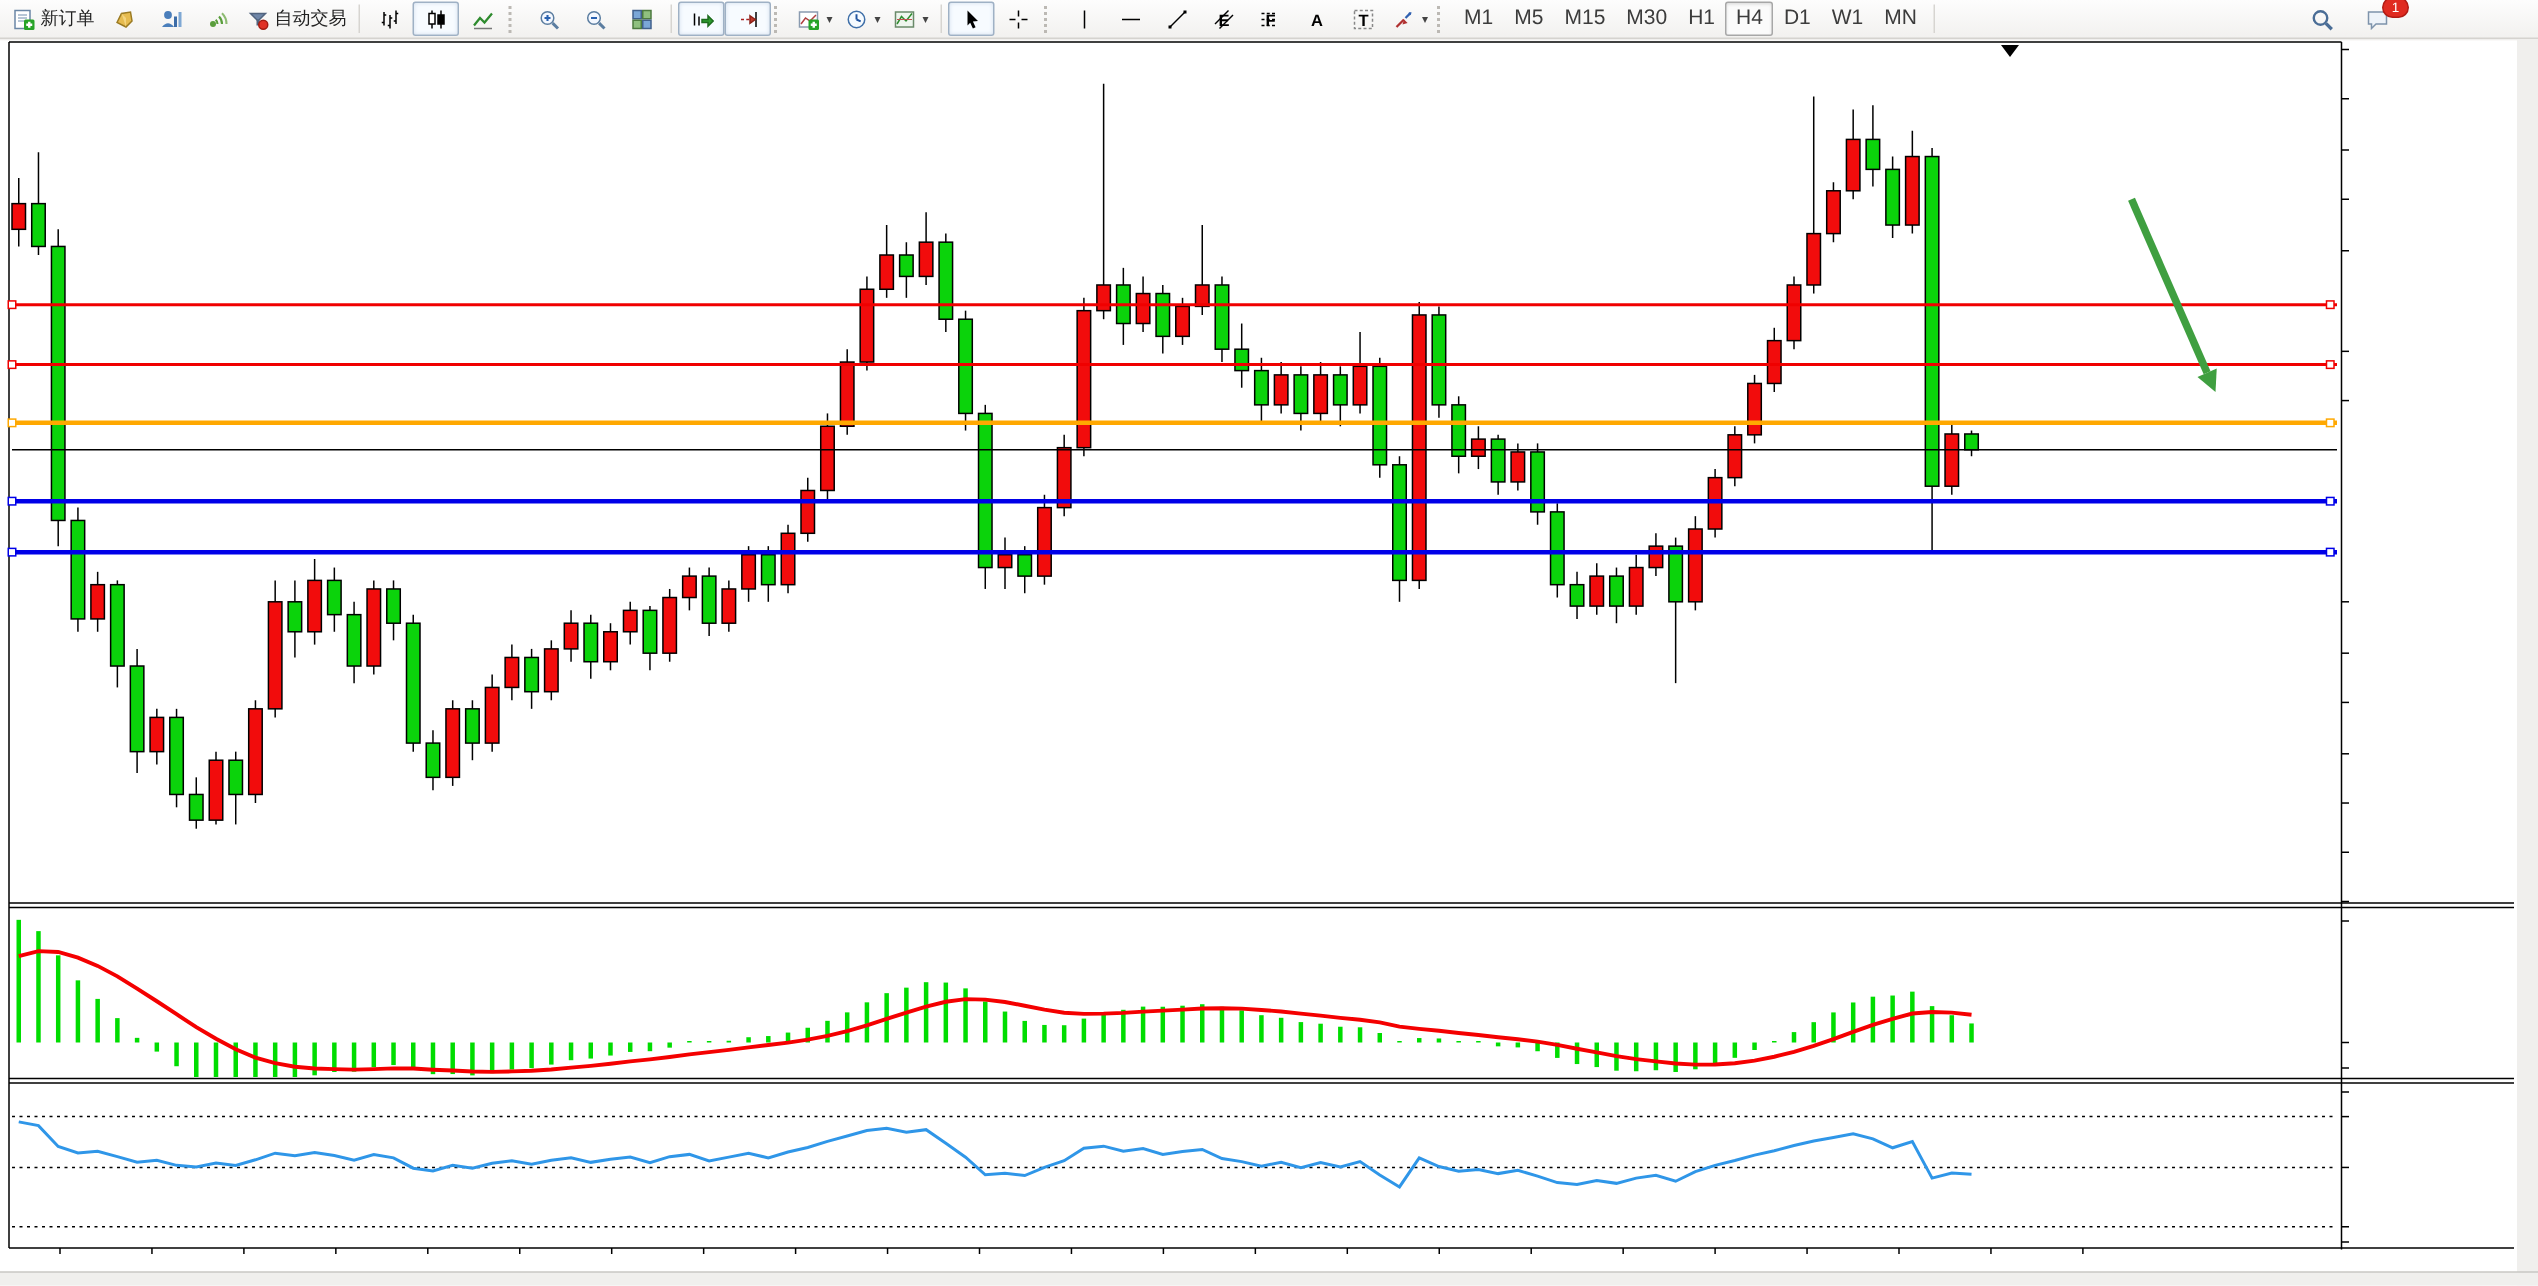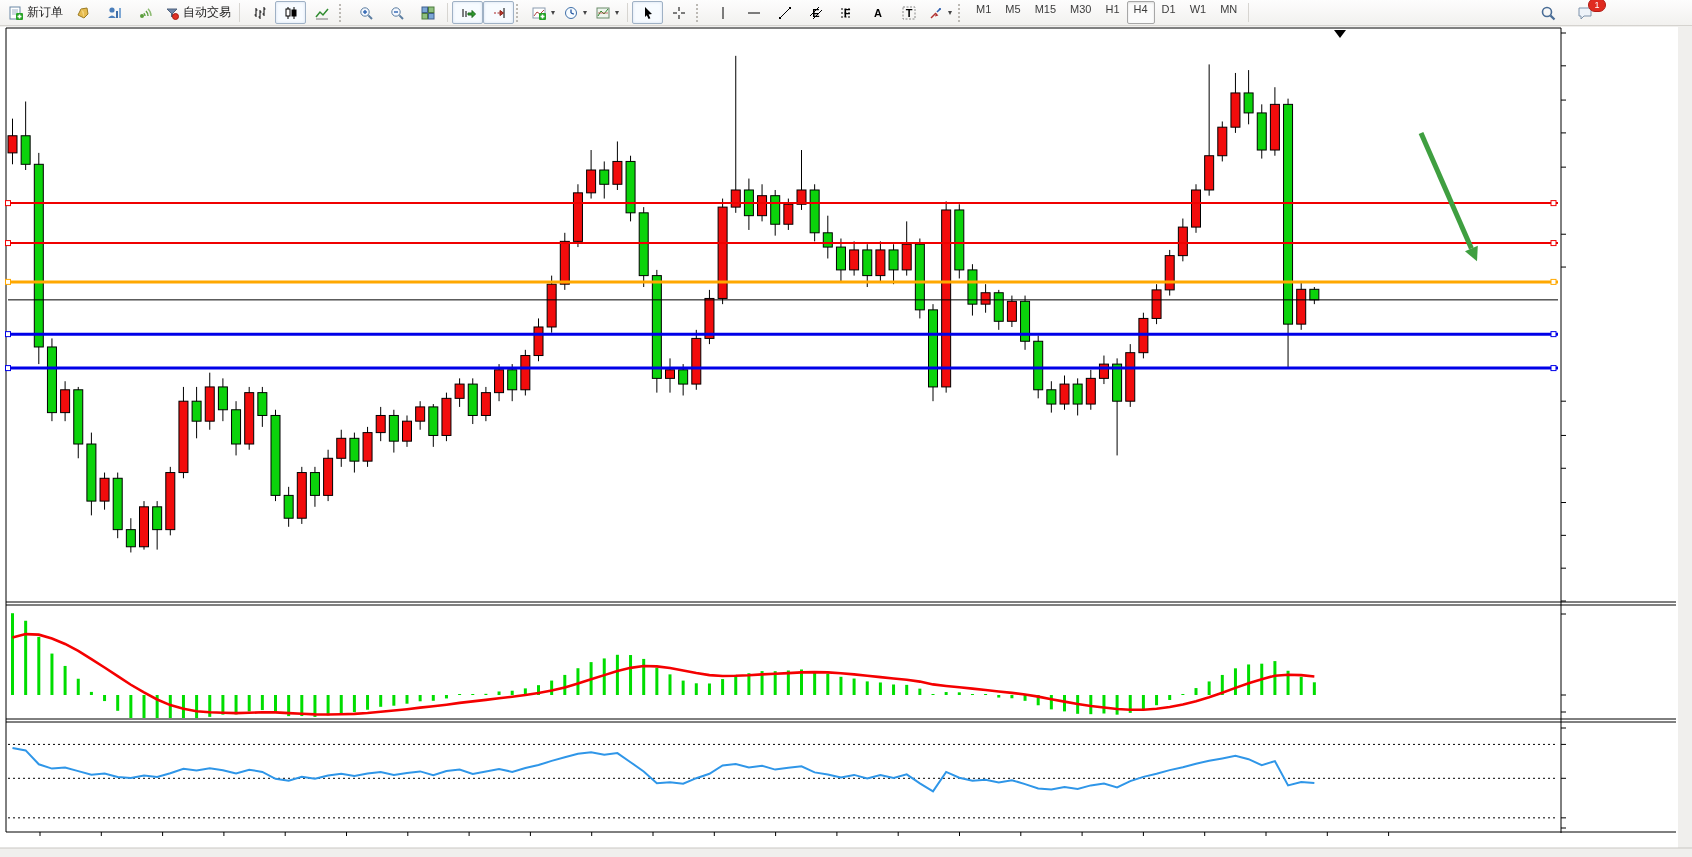--- a/index.html
+++ b/index.html
@@ -17,21 +17,21 @@
   }
   .tb-grip{width:5px;height:18px;border-left:2px dotted #bcb9b4;margin:0 4px 0 2px}
   .tb-sep{width:1px;height:19px;background:#d7d5d1;margin:0 4px}
   .tb-btn{
     height:21px;min-width:23px;display:flex;align-items:center;justify-content:center;
     gap:3px;padding:0 3px;border:1px solid transparent;border-radius:2px;cursor:default;
     font-size:12px;color:#222;white-space:nowrap;
   }
   .tb-btn.pressed{border-color:#9fb1c5;background:#f7fbff;box-shadow:inset 0 0 3px #d3dfee}
   .tb-btn .dd{font-size:8px;color:#444;margin-left:1px}
-  .tf-btn{height:19px;padding:1px 6px;font-size:11px;color:#3c3c3c;border:1px solid transparent;border-radius:2px}
+  .tf-btn{height:19px;padding:1px 6px;font-size:14px;color:#3c3c3c;border:1px solid transparent;border-radius:2px}
   .tf-btn.pressed{border-color:#a7a7a7;background:#fbfbfb;box-shadow:inset 0 1px 2px #ddd}
   #tb-right{margin-left:auto;margin-right:92px;display:flex;align-items:center;gap:6px;position:relative}
   .chat-badge{
     position:absolute;top:-4px;right:-7px;min-width:12px;height:12px;border-radius:7px;
     background:#e02b20;color:#fff;font-size:9px;line-height:12px;text-align:center;
     padding:0 2px;border:1px solid #b11c14;
   }
   
   #chartwin{position:absolute;top:27px;left:0;width:1678px;height:821px;background:#fff}
   #chart-svg{position:absolute;top:27px;left:0;pointer-events:none}

